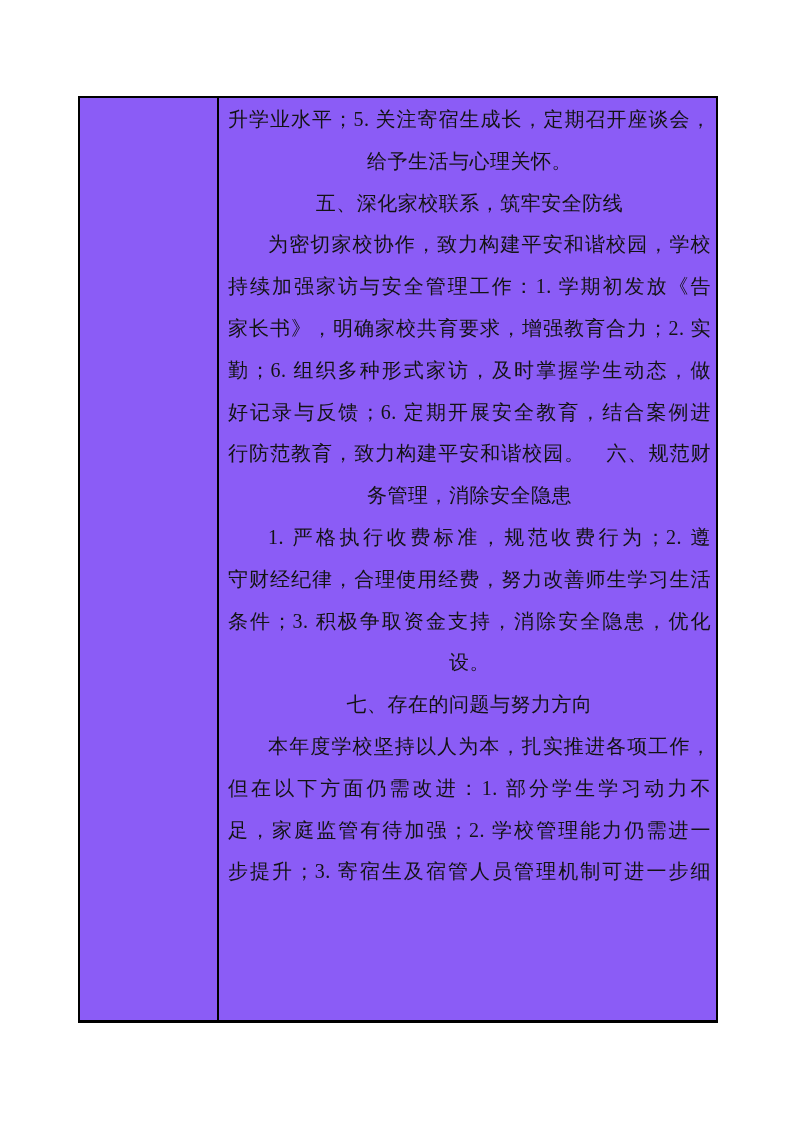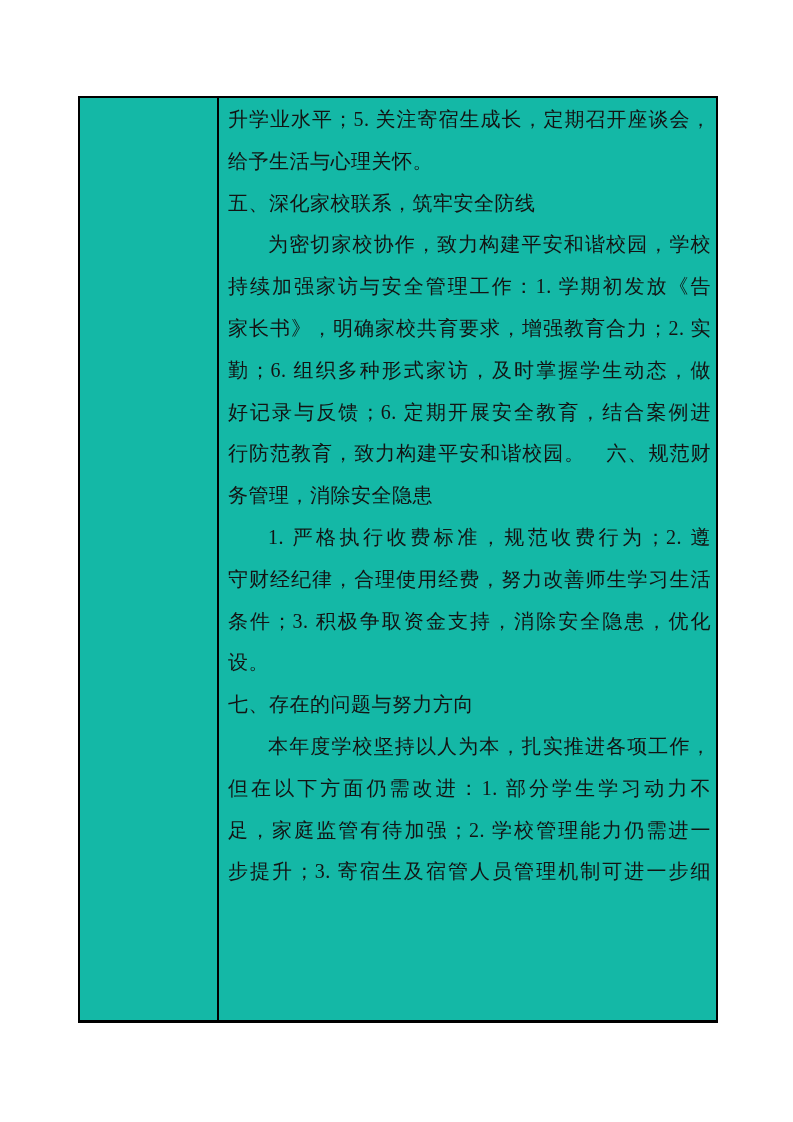--- a/index.html
+++ b/index.html
@@ -15,21 +15,21 @@
   .doc-table {
     position: absolute;
     left: 78px;
     top: 96px;
     width: 640px;
     height: 927px;
     box-sizing: border-box;
     border: 2px solid #000;
     border-bottom-width: 3px;
     display: flex;
-    background: #14b8a6;
+    background: #8b5cf6;
   }
   .cell-left {
     width: 139px;
     box-sizing: border-box;
     border-right: 2px solid #000;
     flex: none;
   }
   .cell-right {
     flex: 1;
     box-sizing: border-box;
@@ -43,21 +43,21 @@
     height: 41.8px;
     overflow: hidden;
   }
   
   .ln.j {
     text-align: justify;
     text-align-last: justify;
   }
   
   .ln.l {
-    text-align: left;
+    text-align: center;
     white-space: nowrap;
   }
   
   .ln.i {
     text-indent: 2em;
   }
 </style>
 </head>
 <body>
 

